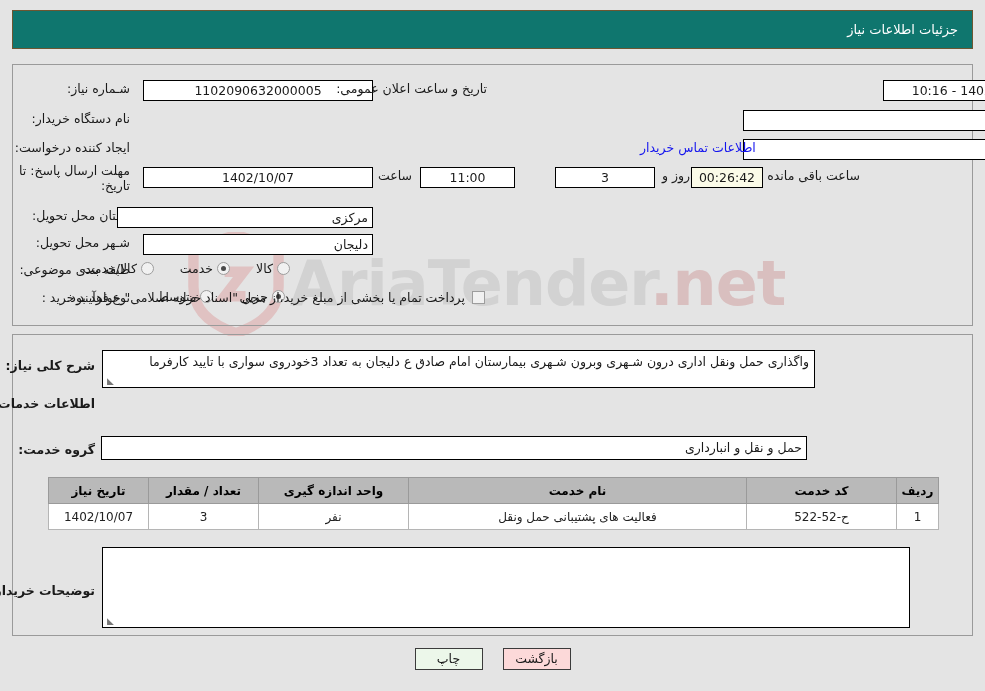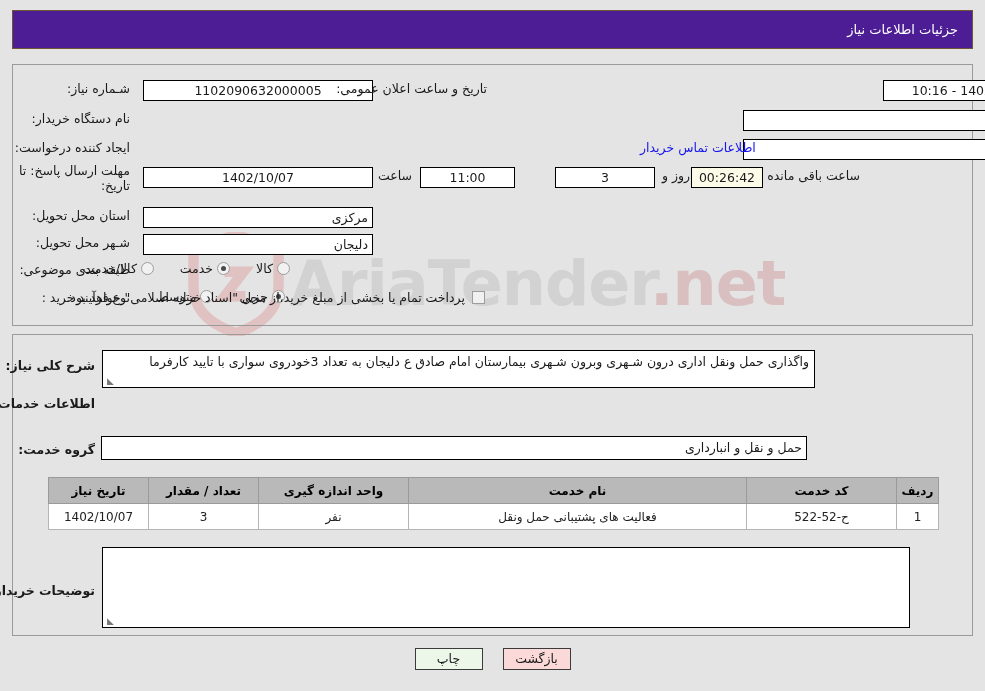--- a/index.html
+++ b/index.html
@@ -53,21 +53,21 @@
   }
   .wm-text .dot { color: #d8b9b9; }
 
   
   .titlebar {
     position: absolute;
     top: 10px;
     right: 12px;
     left: 12px;
     height: 39px;
-    background: #4c1d95;
+    background: #0f766e;
     border: 1px solid #6d5631;
     box-sizing: border-box;
     display: flex;
     align-items: center;
     justify-content: flex-start;
     padding: 0 14px;
     z-index: 2;
   }
   .titlebar .t {
     color: #ffffff;
@@ -327,21 +327,21 @@
   <span class="fld timer" style="width:72px;">00:26:42</span>
 </div>
 <div class="row" style="top:168px; right:125px;">
   <span class="lbl">ساعت باقی مانده</span>
 </div>
 
 <div class="row" style="top:208px; right:855px;">
   <span class="lbl">استان محل تحویل:</span>
 </div>
 <div class="row" style="top:207px; right:612px;">
-  <span class="fld r" style="width:230px;">مرکزی</span>
+  <span class="fld r" style="width:256px;">مرکزی</span>
 </div>
 
 <div class="row" style="top:235px; right:855px;">
   <span class="lbl">شـهر محل تحویل:</span>
 </div>
 <div class="row" style="top:234px; right:612px;">
   <span class="fld r" style="width:230px;padding-left:35px;">دلیجان</span>
 </div>
 
 <div class="row" style="top:262px; right:855px;">

